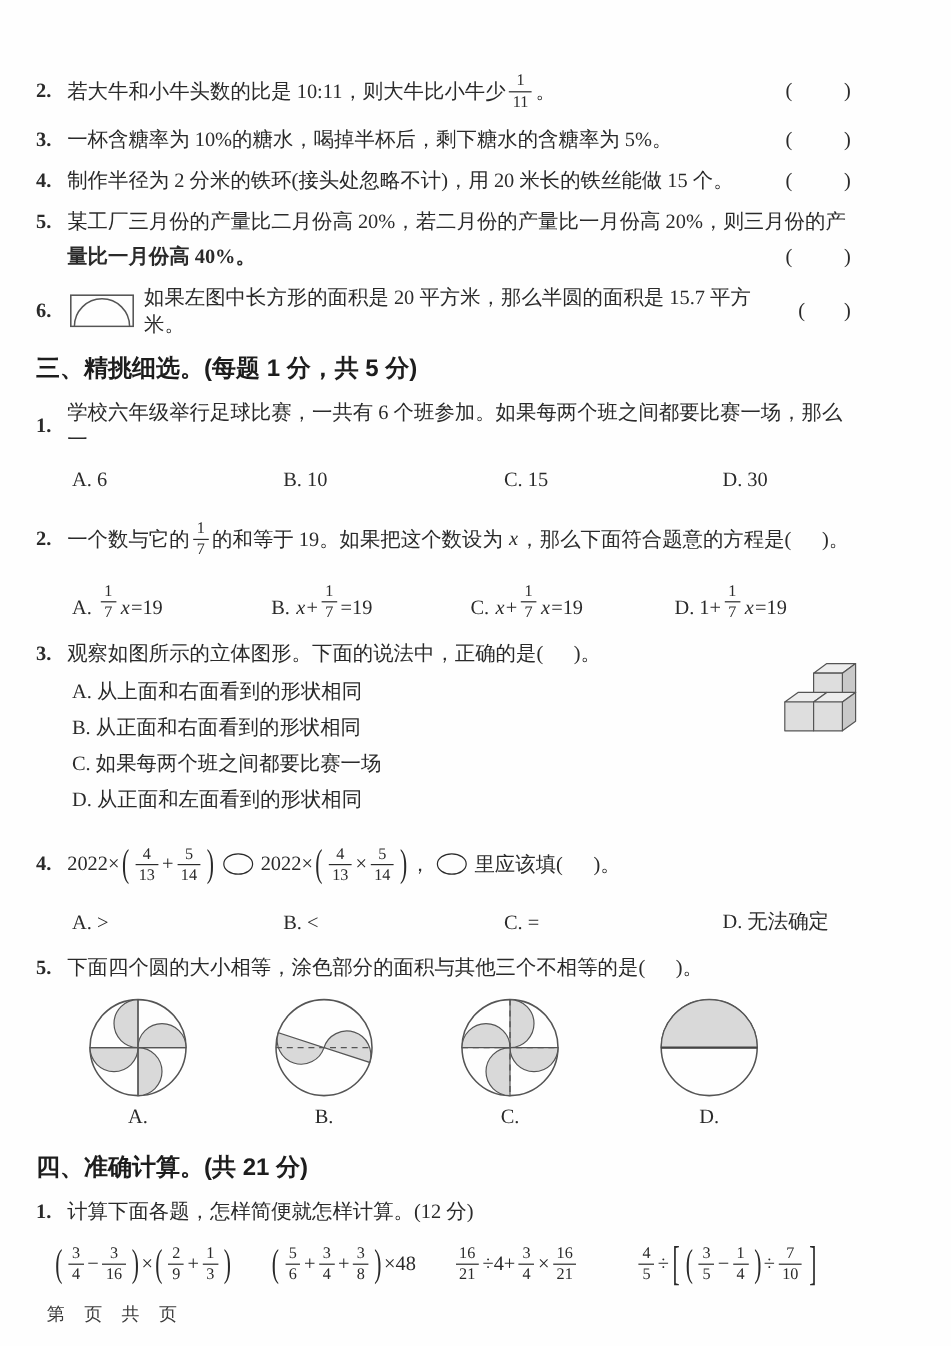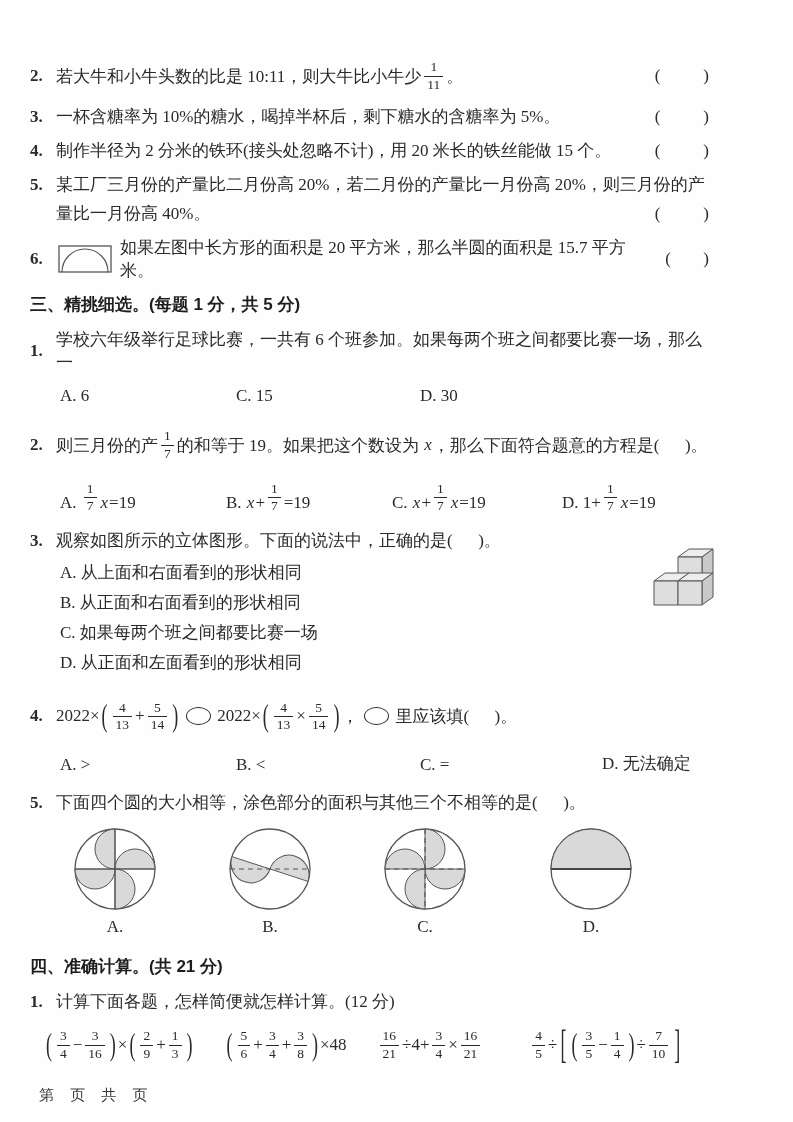--- a/index.html
+++ b/index.html
@@ -6,37 +6,37 @@
   .page{position:relative;width:793px;height:1122px;background:#fefefe;overflow:hidden;
         font-family:"Liberation Serif","DejaVu Serif",serif;color:#2a2a2a;font-size:17px;}
   .content{position:absolute;left:30px;top:54px;width:680px;}
   .row{display:flex;align-items:center;}
   .qno{flex:none;width:26px;font-weight:bold;}
   .qtext{white-space:pre-wrap;}
   .bracket{flex:none;margin-left:auto;white-space:pre;padding-left:8px;letter-spacing:1px;}
   .tf{margin-bottom:11px;}
   .tf.first{margin-bottom:7px;min-height:44px;}
   .tf.nomb{margin-bottom:6px;}
-  .cont .qtext{margin-left:0;}
+  .cont .qtext{margin-left:0;font-weight:bold;}
   .indent{padding-left:26px;}
   
   .m{display:inline-flex;align-items:center;flex-wrap:wrap;}
   .m>span{white-space:pre-wrap;}
   .frac{display:inline-flex;flex-direction:column;align-items:center;line-height:1.05;
         font-size:13.5px;margin:0 3px;vertical-align:middle;}
   .frac .den{border-top:1.2px solid #2a2a2a;padding:1px 3px 0 3px;}
   .frac .num{padding:0 3px 1px 3px;}
   .bigp{display:inline-block;transform:scaleY(1.8);font-size:18px;margin:0 2px;font-weight:400;}
   .bigb{display:inline-block;transform:scaleY(2.2);font-size:18px;margin:0 3px;font-weight:400;}
   .circ{display:inline-block;width:23px;height:16px;border:1.4px solid #2a2a2a;border-radius:50%;
         margin:0 6px;flex:none;}
   .ivar{font-style:italic;padding:0 1px;}
   
   .sec-heading{font-family:"Liberation Sans","DejaVu Sans",sans-serif;font-weight:bold;
-               font-size:17px;margin:10px 0 12px 0;color:#1d1d1d;}
+               font-size:20px;margin:10px 0 12px 0;color:#1d1d1d;}
   
   .opt4{display:grid;grid-template-columns:176px 184px 182px 1fr;padding-left:30px;margin:12px 0 16px 0;}
   .opt4 .m{align-items:flex-end;}
   .q{margin-bottom:4px;}
   .q3wrap{position:relative;margin-bottom:14px;}
   .choices{padding-left:30px;line-height:30px;margin-top:6px;}
   .choice{display:block;white-space:pre-wrap;}
   .cube{position:absolute;right:-6px;top:18px;}
   
   .circles{display:flex;margin-top:10px;margin-bottom:6px;}
@@ -101,32 +101,35 @@
     <div class="q">
       <div class="row">
         <span class="qno">1.</span>
         <span class="qtext">学校六年级举行足球比赛，一共有 6 个班参加。如果每两个班之间都要比赛一场，那么一</span>
       </div>
       <div class="opt4">
         <span class="m">
             <span>A. 6</span>
           </span>
         <span class="m">
+            <span>B. 10</span>
+          </span>
+        <span class="m">
             <span>C. 15</span>
           </span>
         <span class="m">
             <span>D. 30</span>
           </span>
       </div>
     </div>
 
     <div class="q">
       <div class="row" style="min-height:46px;">
         <span class="qno">2.</span>
-        <span class="qtext m"><span>则三月份的产</span><span class="frac"><span class="num">1</span><span class="den">7</span></span><span>的和等于 19。如果把这个数设为 </span><span class="ivar">x</span><span>，那么下面符合题意的方程是(      )。</span></span>
+        <span class="qtext m"><span>一个数与它的</span><span class="frac"><span class="num">1</span><span class="den">7</span></span><span>的和等于 19。如果把这个数设为 </span><span class="ivar">x</span><span>，那么下面符合题意的方程是(      )。</span></span>
       </div>
       <div class="opt4" style="grid-template-columns:166px 166px 170px 1fr;margin-top:14px;">
         <span class="m">
             <span>A. </span>
             <span class="frac"><span class="num">1</span><span class="den">7</span></span>
             <span class="ivar">x</span>
             <span>=19</span>
           </span>
         <span class="m">
             <span>B. </span>

